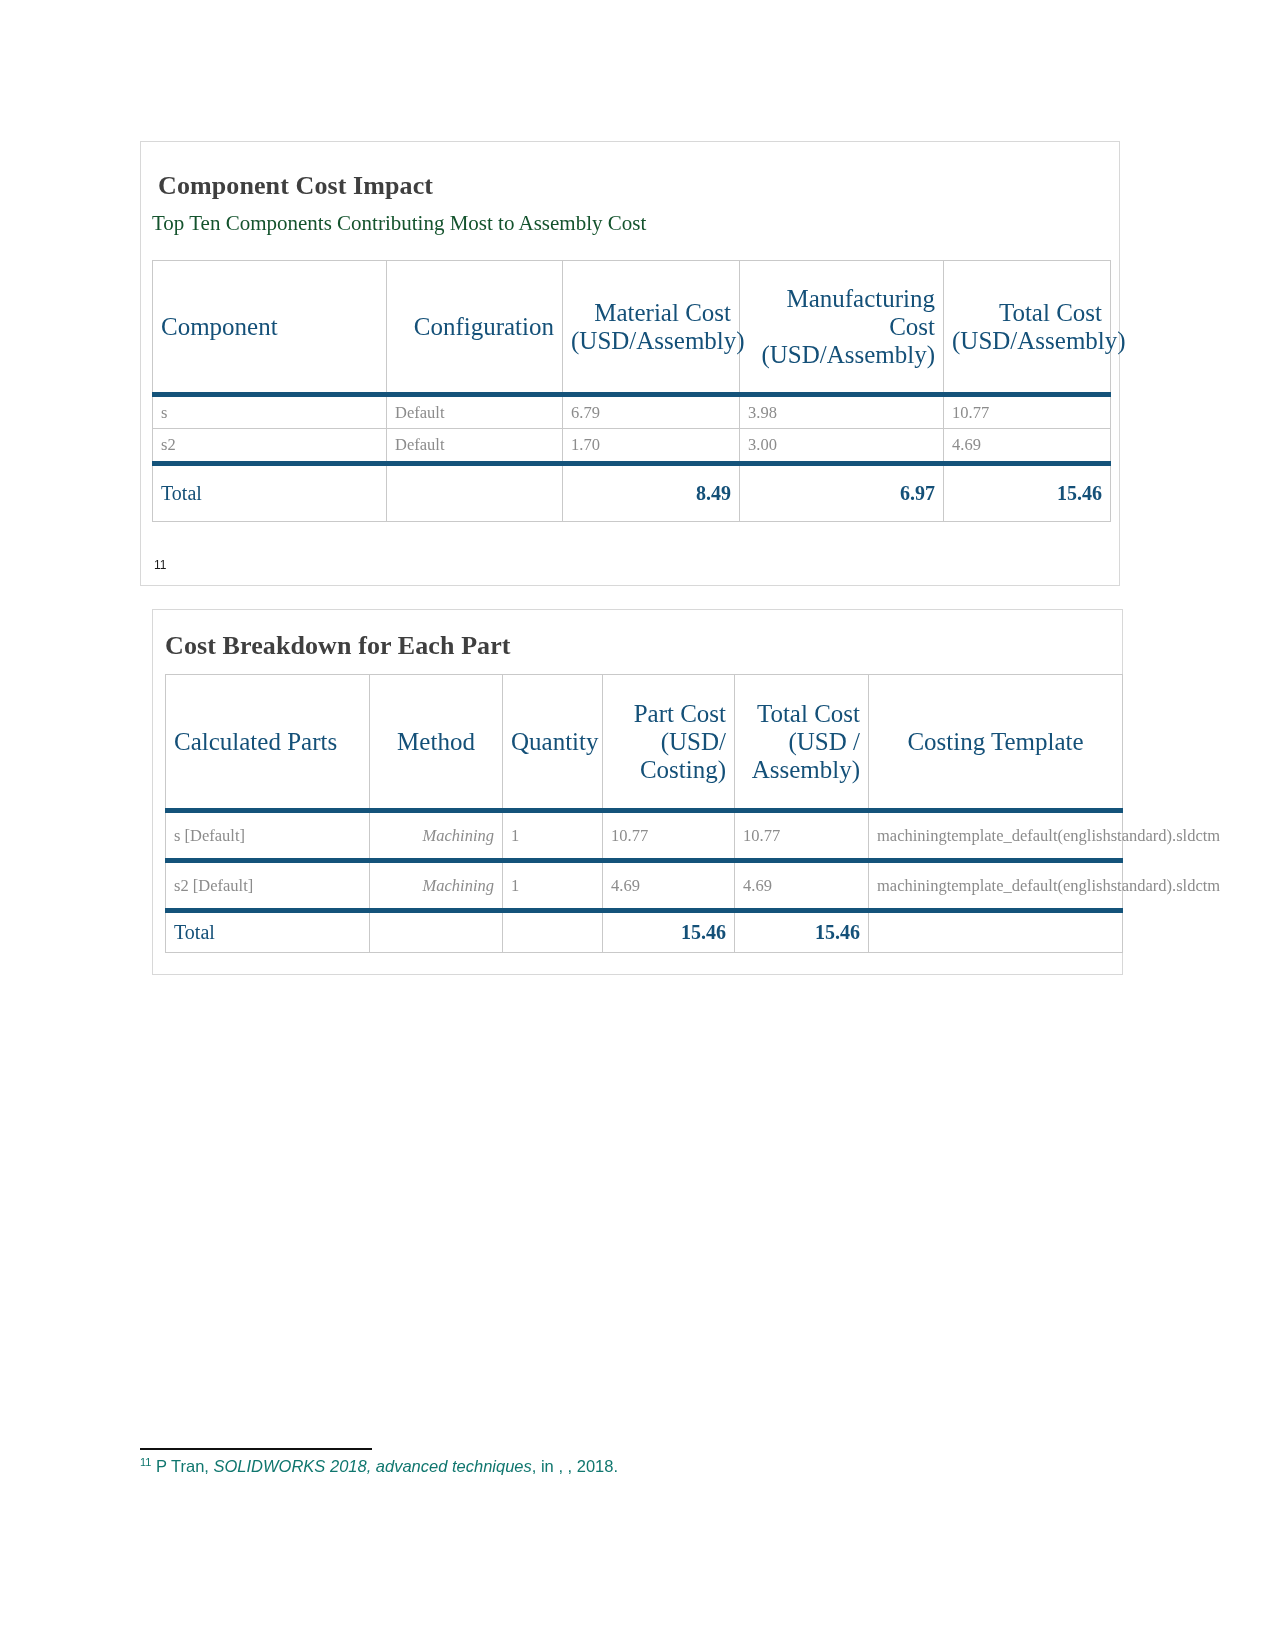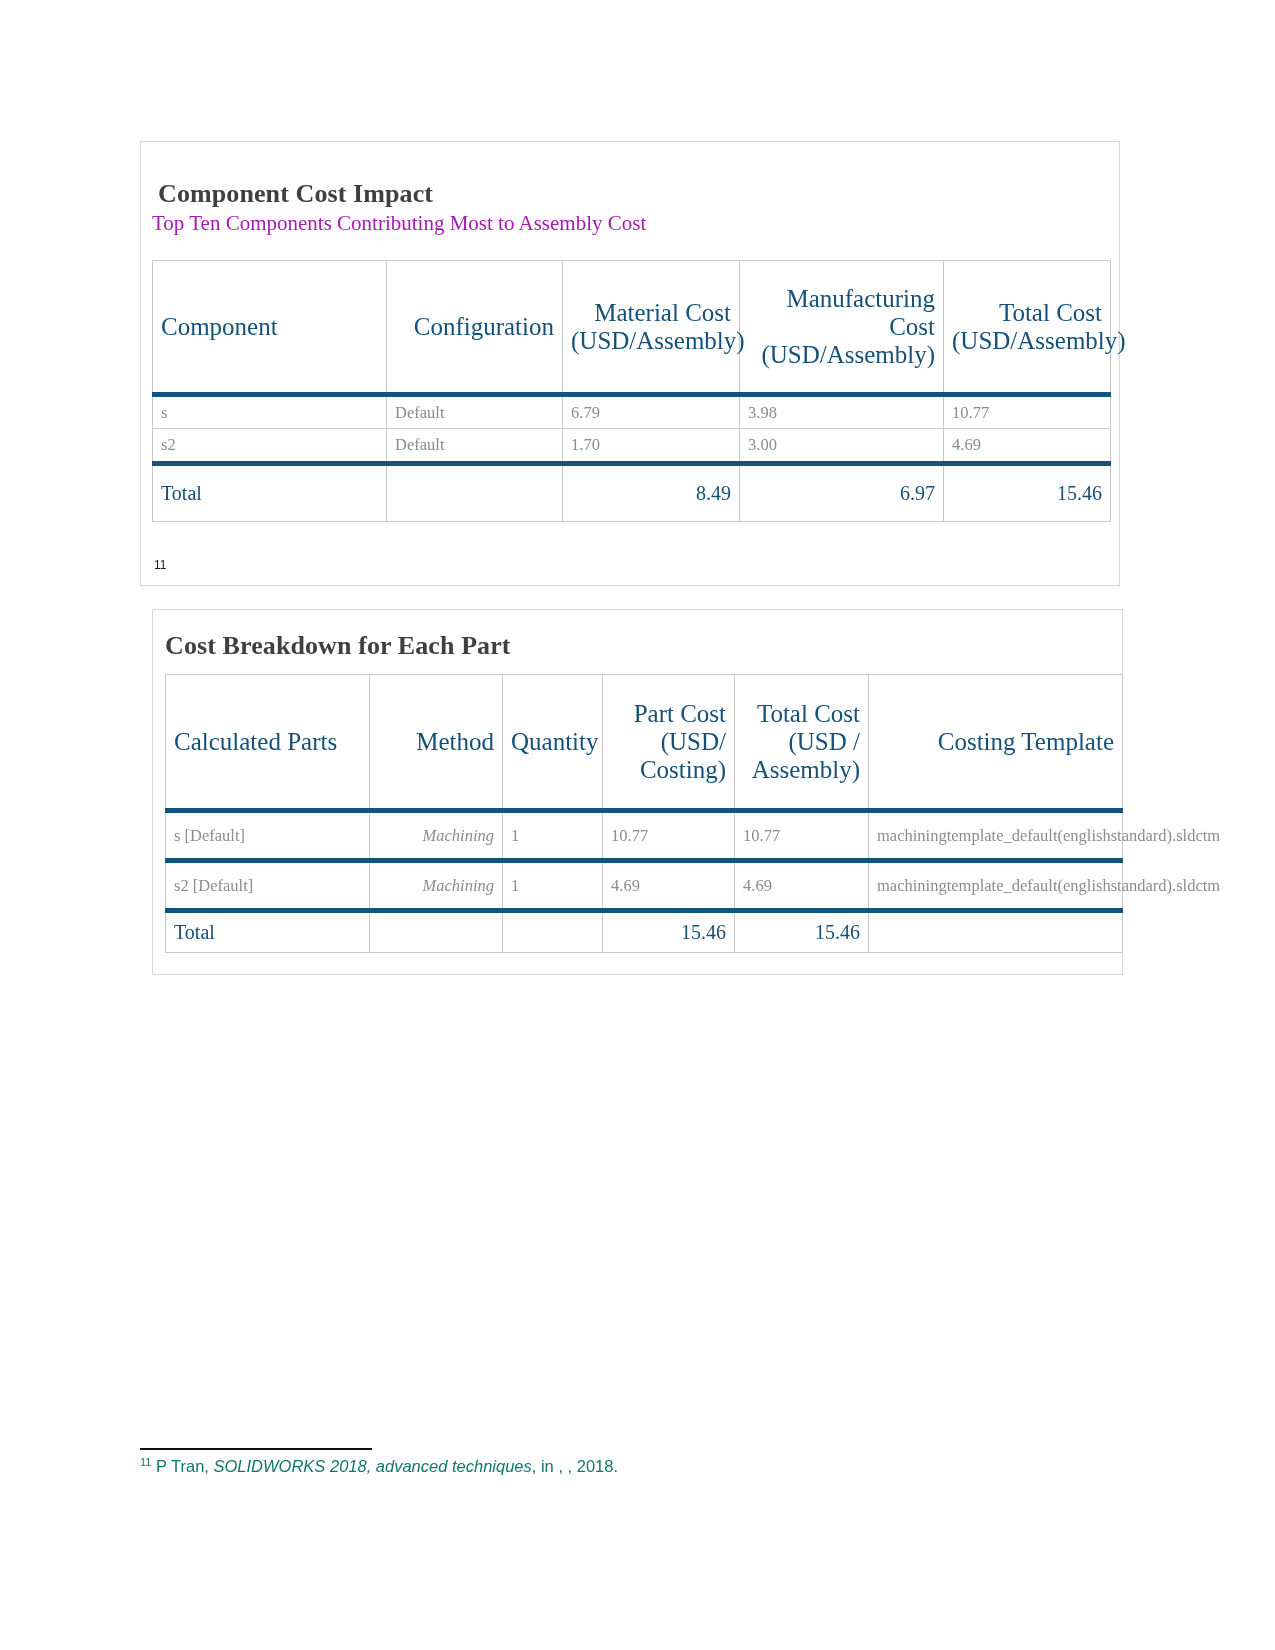--- a/index.html
+++ b/index.html
@@ -45,28 +45,28 @@
   }
 
   .card-title {
     font-family: "Liberation Serif", serif;
     font-weight: bold;
     font-size: 26px;
     color: #3f3f3f;
     letter-spacing: 0.1px;
     white-space: nowrap;
   }
-  #card-one .card-title { position: absolute; left: 17px; top: 20px; }
+  #card-one .card-title { position: absolute; left: 17px; top: 12px; }
   #card-two .card-title { position: absolute; left: 12px; top: 4px; }
 
   .card-subtitle {
     position: absolute;
     font-family: "Liberation Serif", serif;
     font-size: 21px;
-    color: #a21caf;
+    color: #14532d;
     white-space: nowrap;
   }
   #card-one .card-subtitle { left: 11px; top: 69px; }
 
   
   table.report {
     position: absolute;
     border-collapse: collapse;
     table-layout: fixed;
     font-family: "Liberation Serif", serif;
@@ -83,41 +83,41 @@
   .hd {
     color: #145078;
     font-size: 25px;
     font-weight: normal;
     line-height: 1.12;
     padding: 6px 8px 6px 8px !important;
     vertical-align: middle;
   }
   .hd.l { text-align: left; }
   .hd.r { text-align: right; }
-  .hd.c { text-align: right; }
+  .hd.c { text-align: center; }
 
   
   .bd {
     color: #8c8c8c;
     font-size: 16.5px;
     line-height: 1.18;
     padding: 6px 8px !important;
   }
   .bd.l { text-align: left; }
   .bd.r { text-align: left; }
   .bd.c { text-align: right; font-style: italic; }
 
   
   .tt {
     color: #145078;
     font-size: 20px;
     padding: 7px 8px !important;
   }
   .tt.l { text-align: left; }
-  .tt.r { text-align: right; }
+  .tt.r { text-align: right; font-weight: bold; }
   .rule-bot   { border-bottom: 5px solid #14537a !important; }
 
   
   #table-one { left: 11px; top: 118px; width: 958px; }
   #table-one .hdrow td { height: 134px; }
   #table-one .datarow td { height: 30px; }
   #table-one .totalrow td { height: 58px; }
 
   
   #table-two { left: 12px; top: 64px; width: 957px; }

